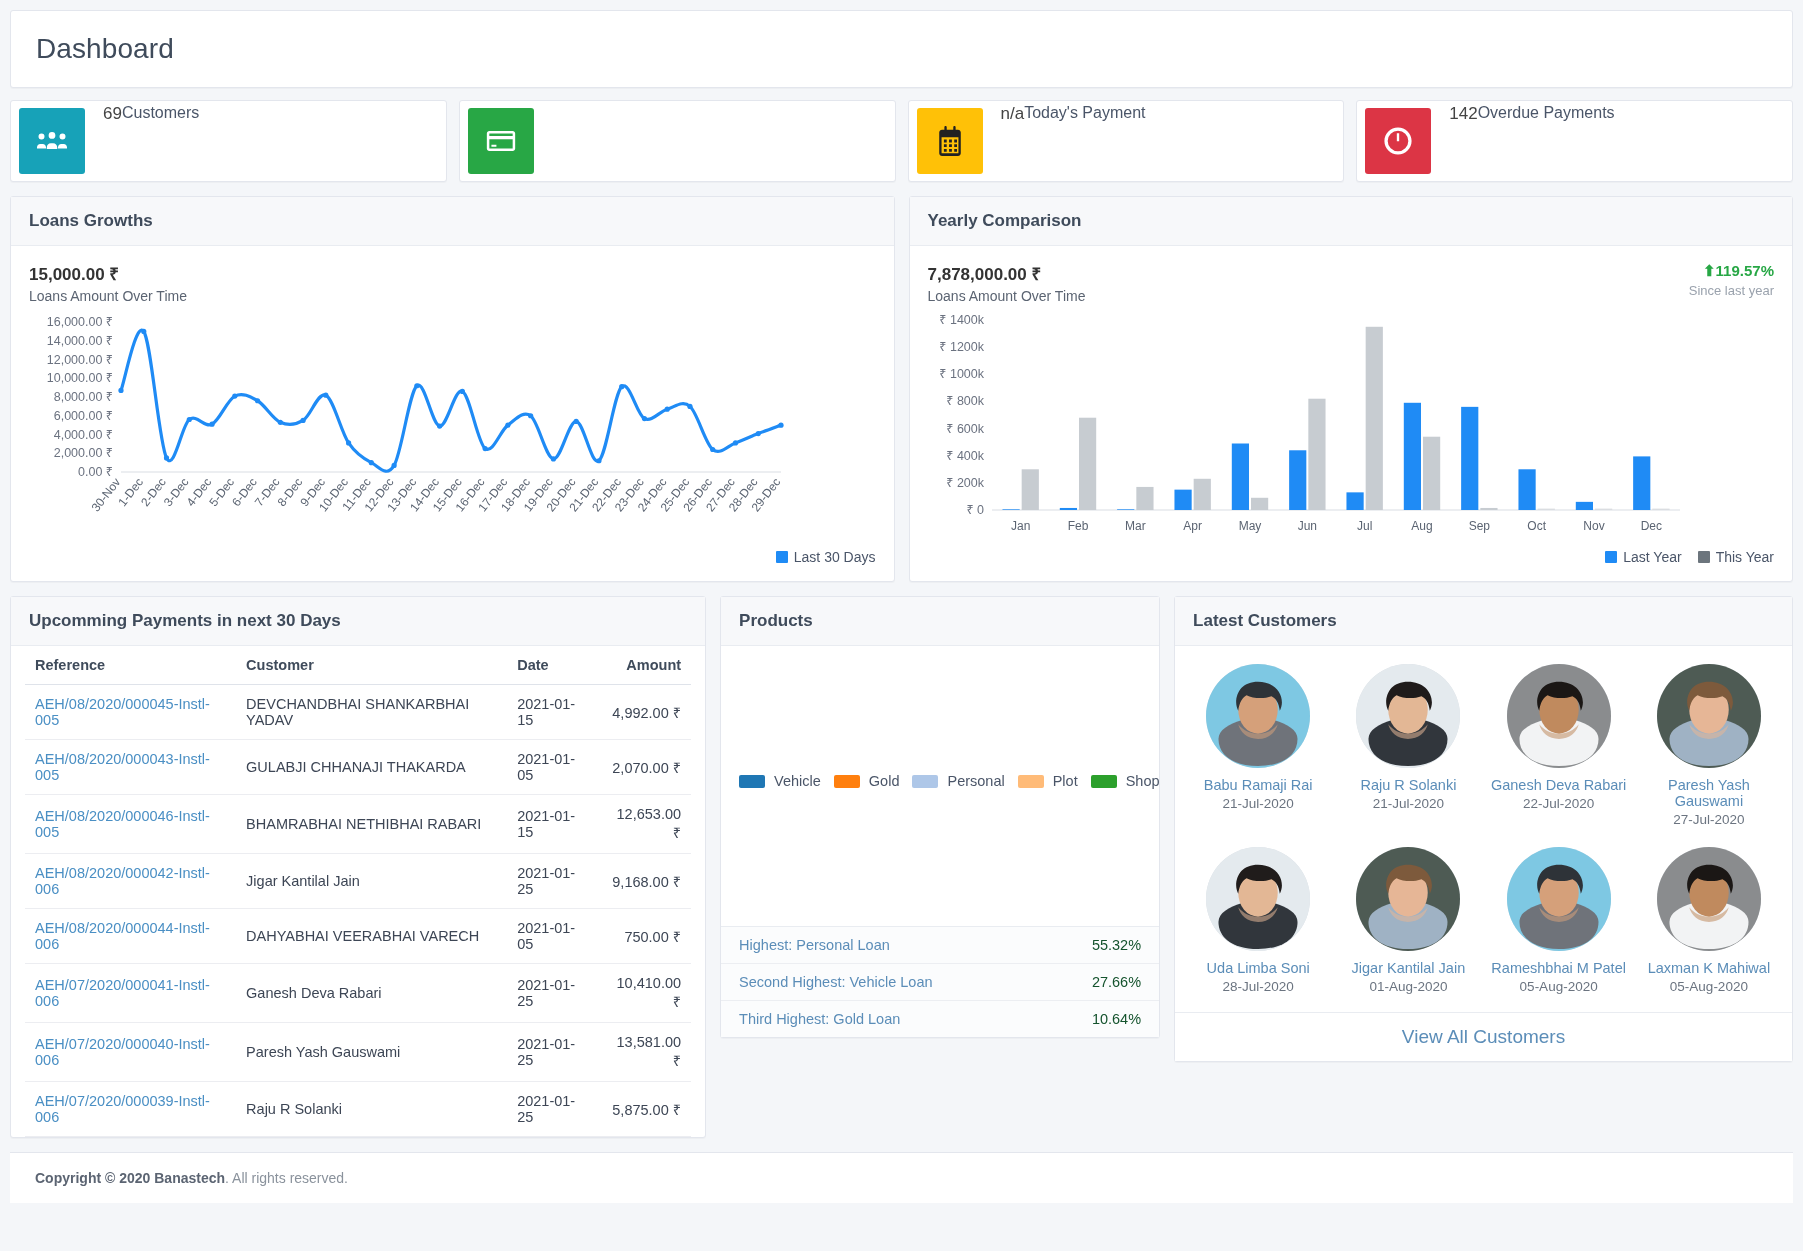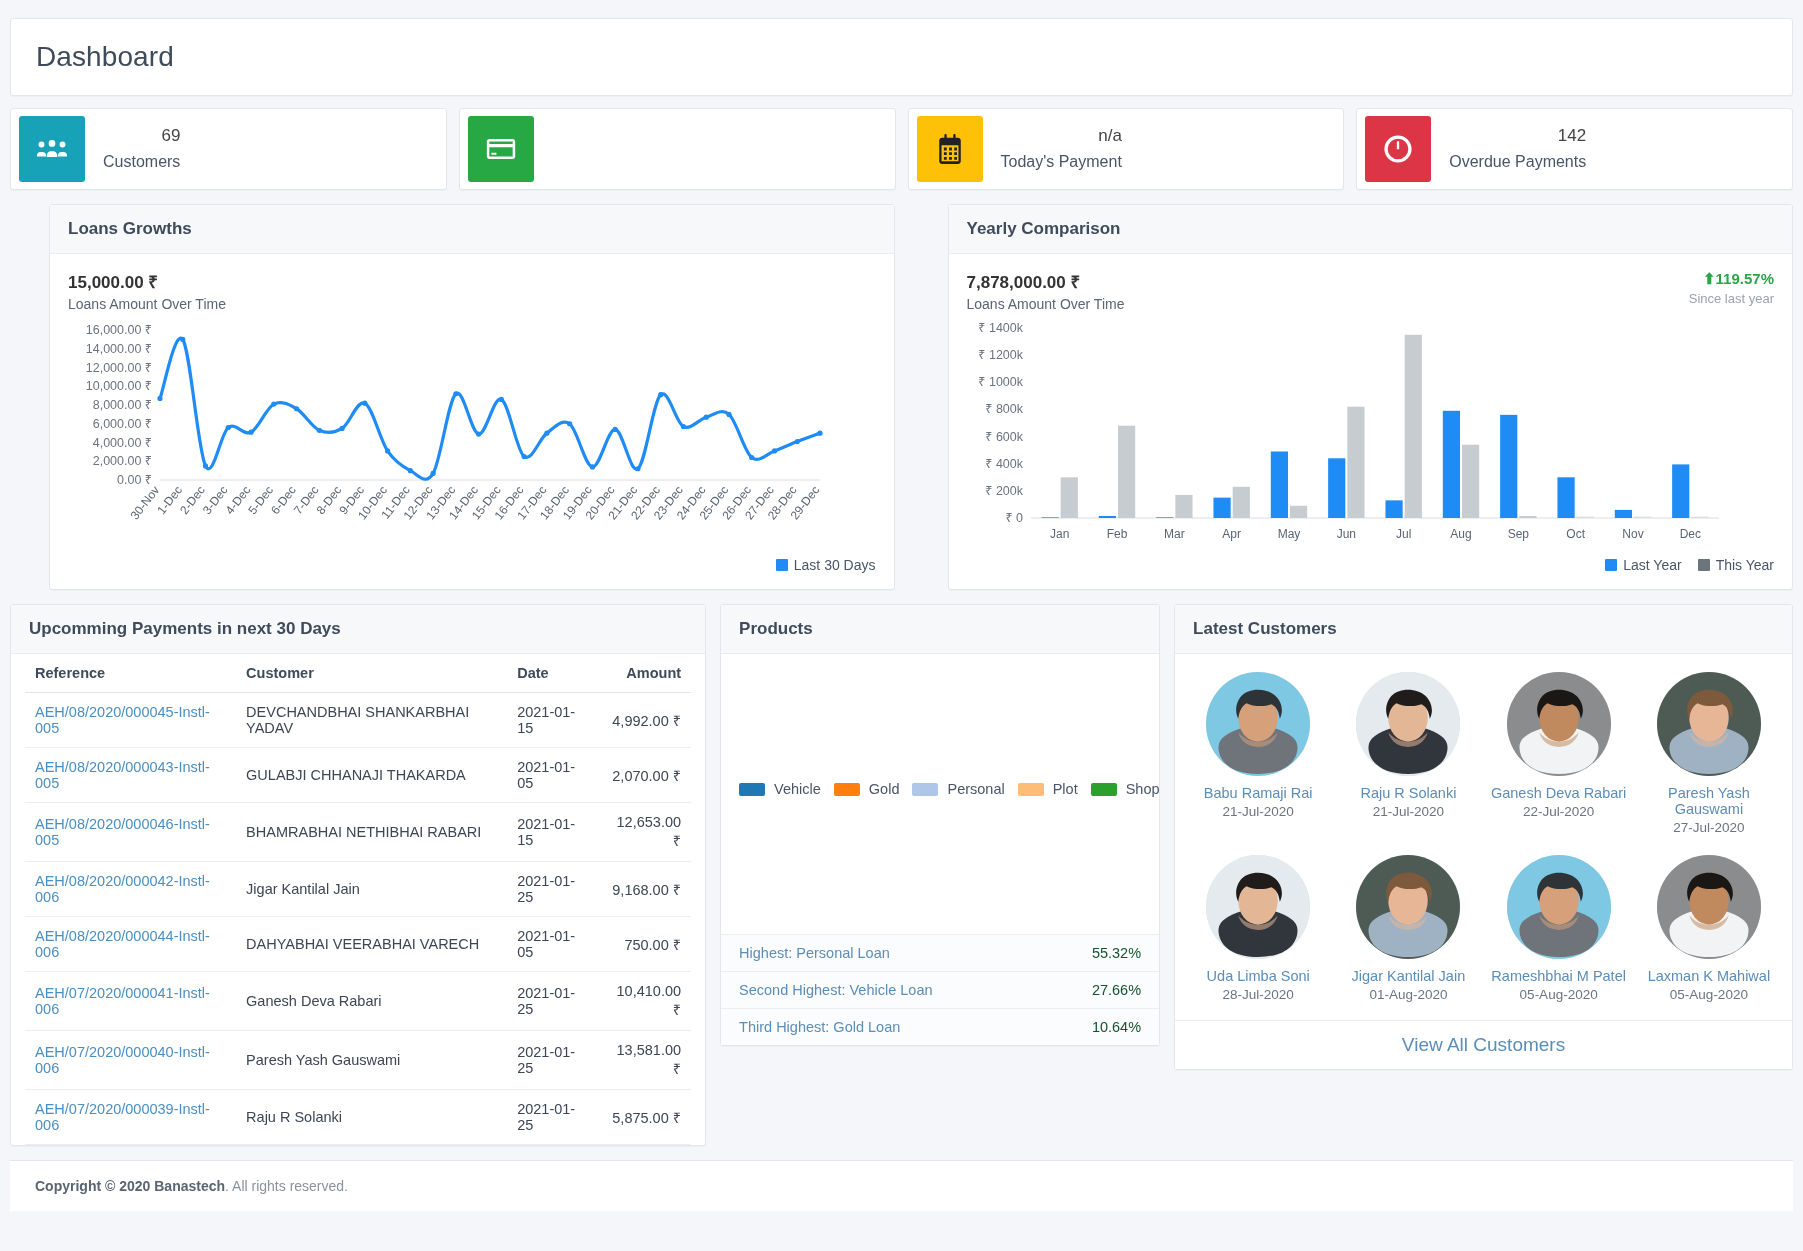--- a/index.html
+++ b/index.html
@@ -5,21 +5,21 @@
   * { box-sizing: border-box; }
   html, body { margin:0; padding:0; }
   body {
     width:1803px; height:1251px;
     background:#f4f6f9;
     font-family:"Liberation Sans", sans-serif;
     color:#3d4655;
     font-size:15px;
     overflow:hidden;
   }
-  .page { padding:18px 10px 0 10px; }
+  .page { padding:10px 10px 0 10px; }
 
   
   .page-header {
     background:#fff; border:1px solid #e3e6ed; border-radius:3px;
     padding:22px 25px; margin-bottom:12px;
     box-shadow:0 1px 1px rgba(0,0,0,.03);
   }
   .page-header h1 { margin:0; font-size:28px; font-weight:400; color:#3f4b5b; letter-spacing:.1px;}
 
   
@@ -27,35 +27,35 @@
   .stat-card {
     flex:1 1 0; background:#fff; border:1px solid #e3e6ed; border-radius:3px;
     display:flex; align-items:stretch; overflow:hidden; height:82px;
     box-shadow:0 1px 1px rgba(0,0,0,.03);
   }
   .stat-icon {
     width:66px; min-width:66px; display:flex; align-items:center; justify-content:center;
     color:#fff; margin:7px 0 7px 8px; border-radius:3px;
   }
   .stat-icon svg { width:30px; height:30px; fill:#fff; }
-  .stat-body { padding-left:18px; display:flex; flex-direction:column; justify-content:center;text-align:right; }
+  .stat-body { padding-left:18px; display:flex; justify-content:center; }
   .stat-value { font-size:17px; color:#444; line-height:1.55; }
   .stat-label { font-size:16px; color:#4a5568; line-height:1.55; }
 
   
   .card { background:#fff; border:1px solid #e3e6ed; border-radius:3px; box-shadow:0 1px 1px rgba(0,0,0,.03); }
   .card-head {
     background:#f7f8fa; border-bottom:1px solid #e9ecf1;
     padding:14px 18px; font-weight:bold; font-size:17px; color:#3f4b5b;
   }
   .card-body { padding:16px 18px; }
 
   
   .charts-row { display:flex; gap:14px; margin-bottom:14px; }
-  .chart-card { flex:1 1 0;margin-left:39px; }
+  .chart-card { flex:1 1 0; }
   .chart-amount { font-size:17px; font-weight:bold; color:#333; }
   .chart-sub { font-size:14px; color:#5b6472; margin-top:3px; }
   .chart-topline { display:flex; justify-content:space-between; align-items:flex-start; }
   .pct-up { color:#27a745; font-size:15px; font-weight:600; text-align:right; }
   .pct-sub { color:#9aa2ad; font-size:13px; text-align:right; margin-top:3px; }
 
   .plot-wrap { position:relative; margin-top:10px; }
   .legend-row { display:flex; justify-content:flex-end; gap:16px; align-items:center; margin-top:2px; }
   .legend-item { display:flex; align-items:center; gap:6px; font-size:14px; color:#4a5568; }
   .legend-sw { width:12px; height:12px; display:inline-block; border-radius:1px;}

